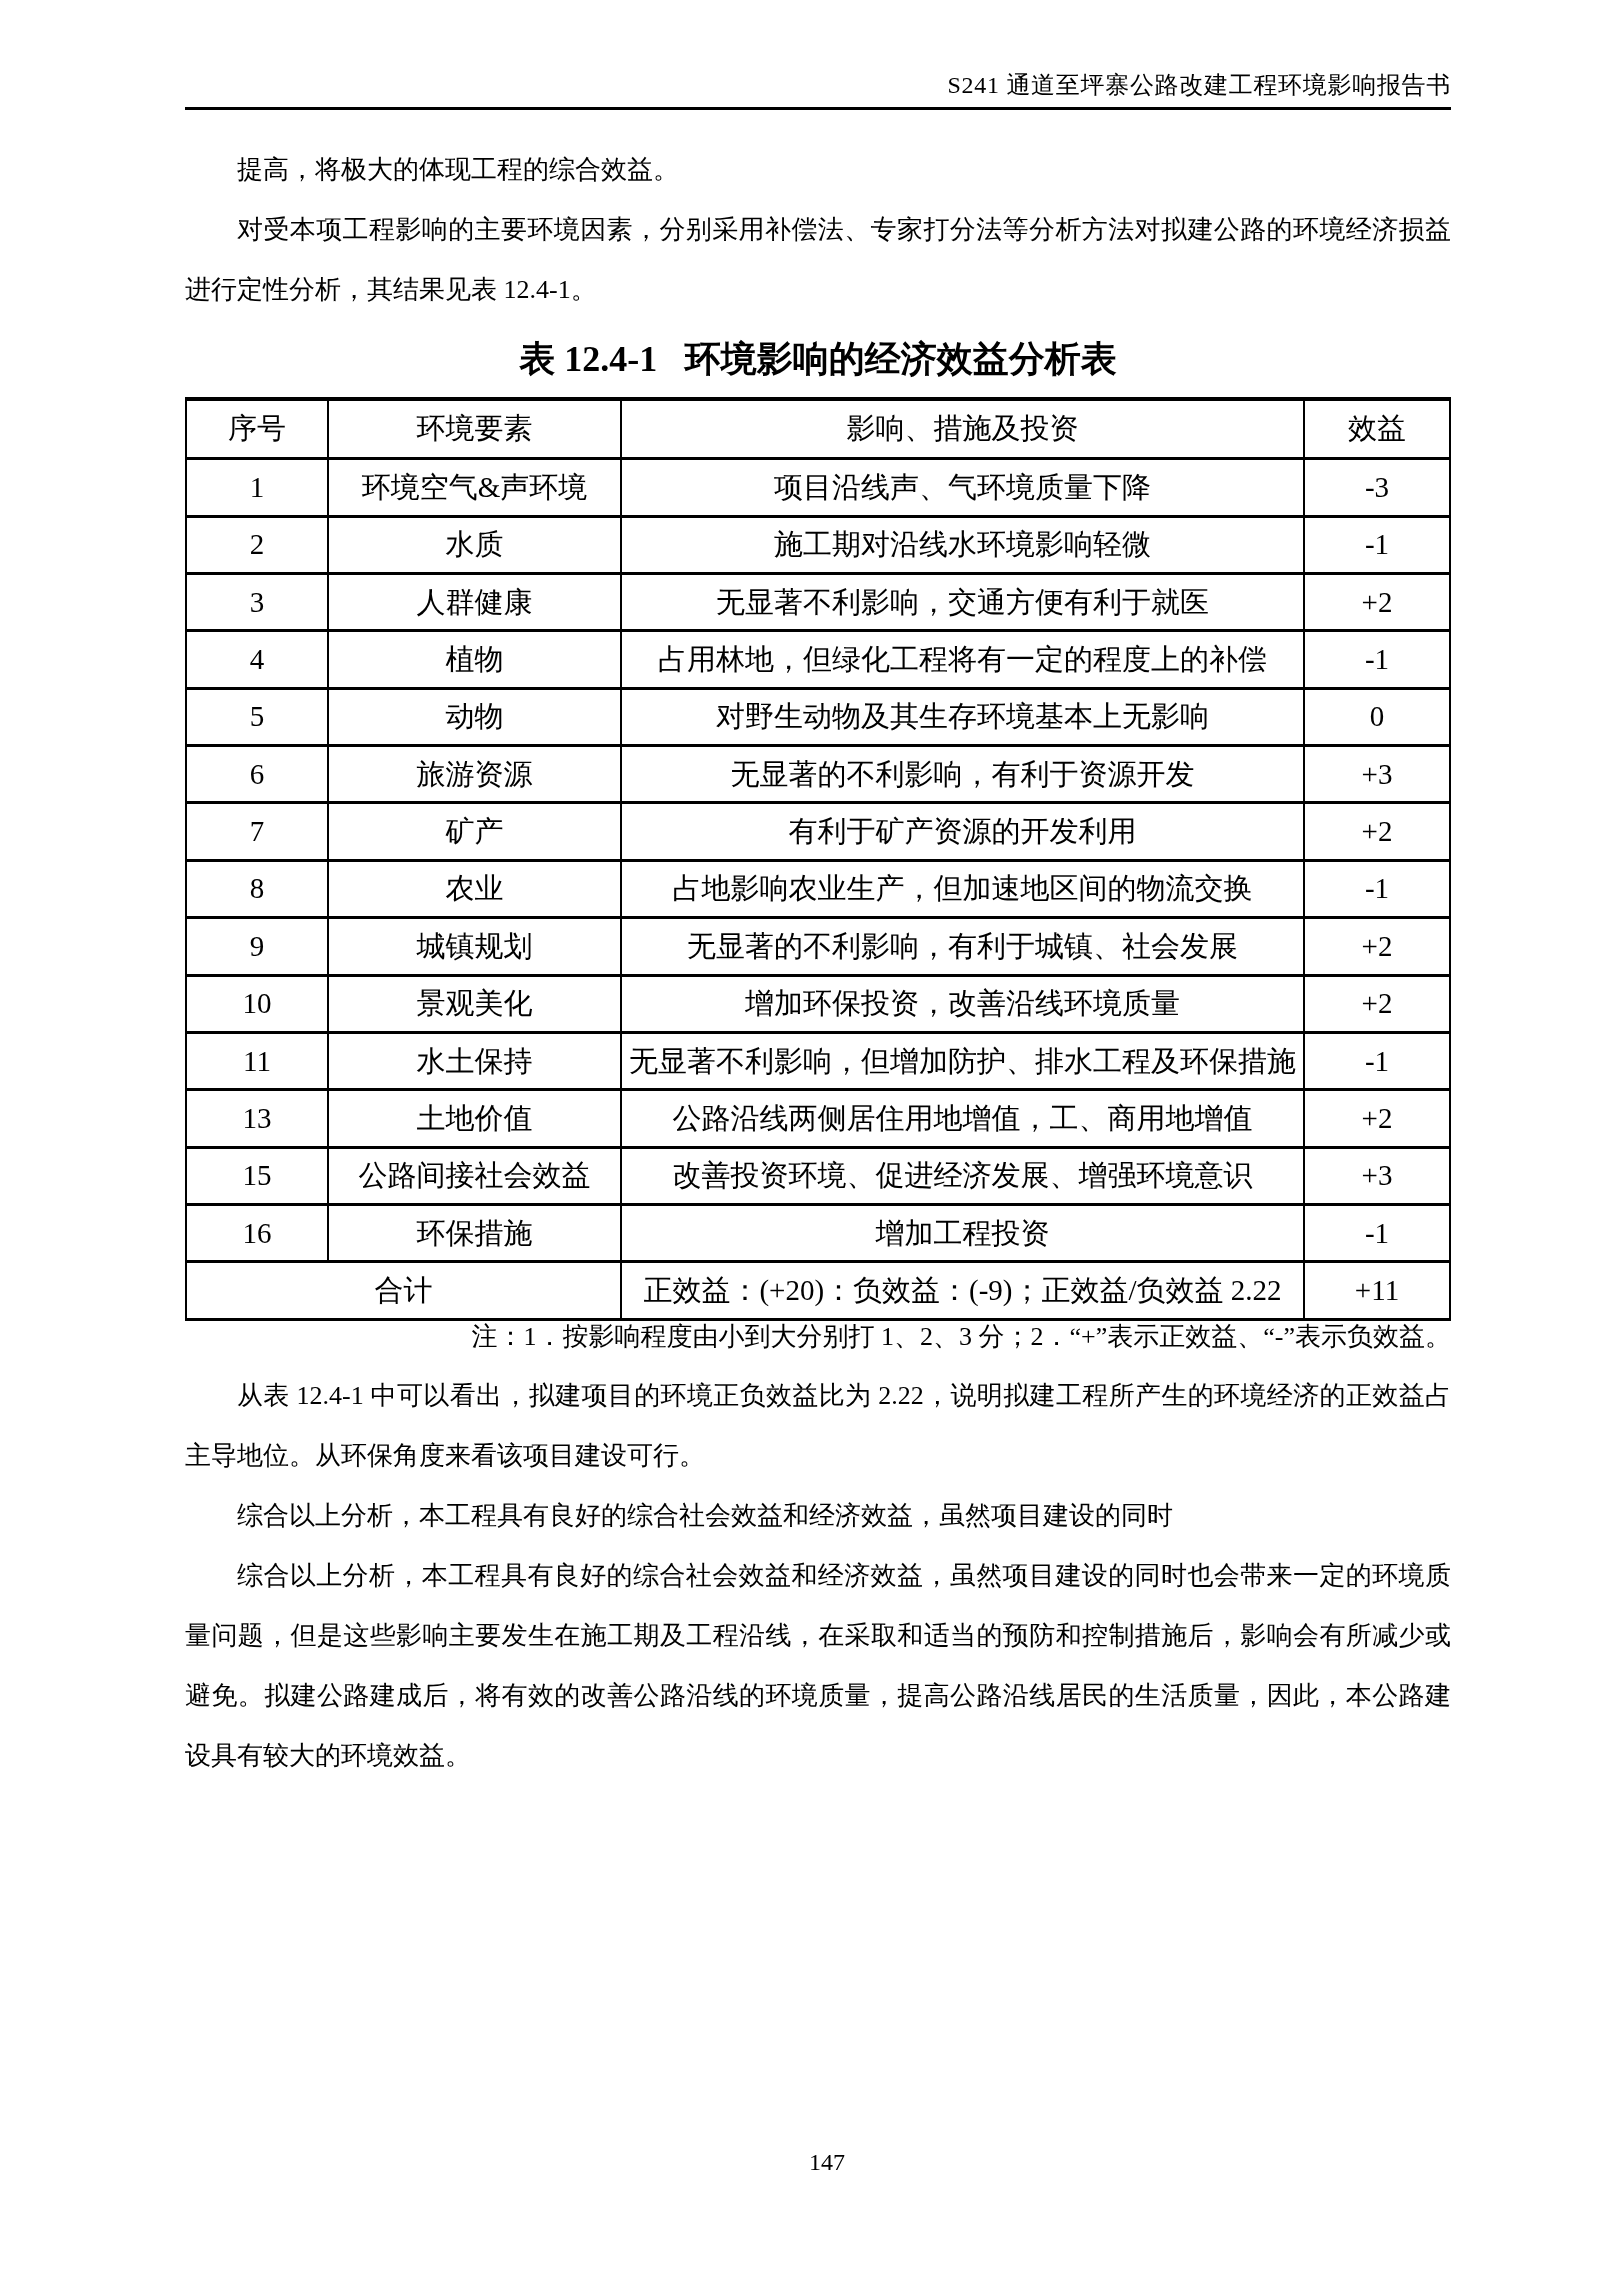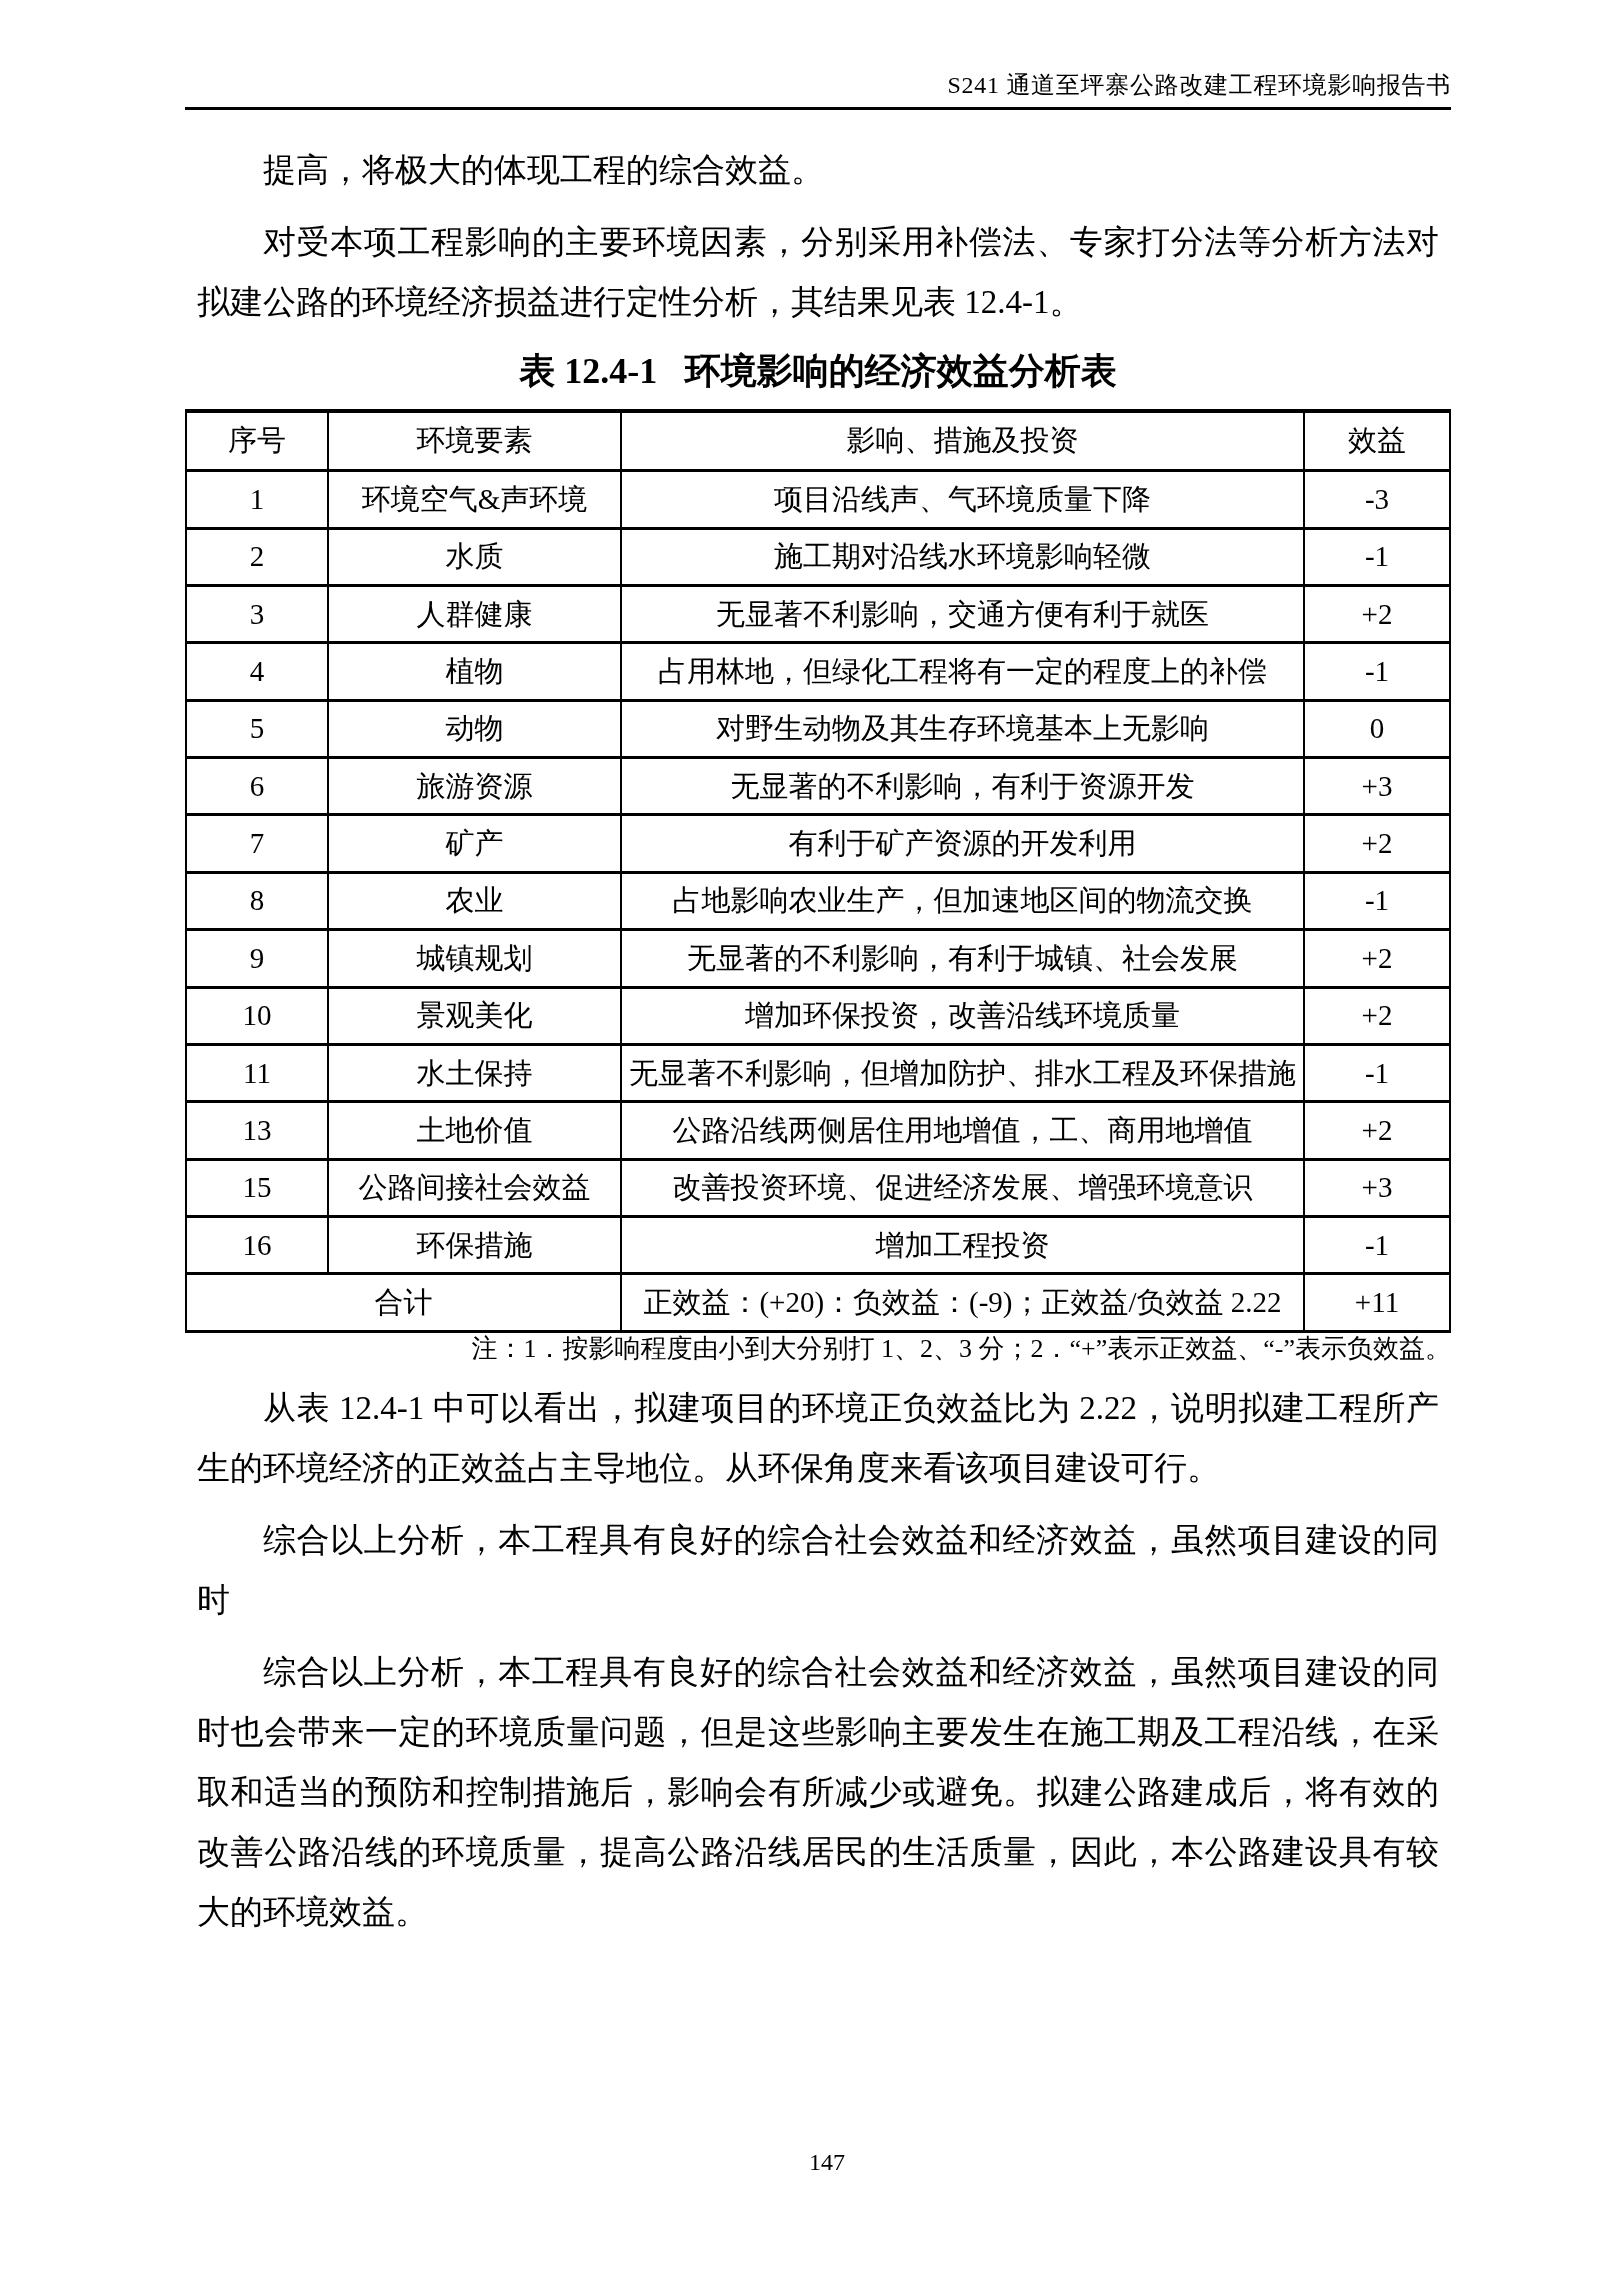--- a/index.html
+++ b/index.html
@@ -24,22 +24,22 @@
     line-height:30px;
     letter-spacing:0.7px;
   }
   .header-rule{
     margin-top:6.5px;
     height:3.9px;
     background:#000;
   }
   .body-paragraphs{margin-top:29.4px;}
   .body-paragraphs p, .bottom-paragraphs p{
-    margin:12px;
-    font-size:33px;
+    margin:0;
+    font-size:26px;
     line-height:60px;
     text-align:justify;
     text-indent:2em;
   }
   .table-caption{
     margin-top:22px;
     margin-bottom:18.3px;
     text-align:center;
     font-weight:bold;
     font-size:36px;

